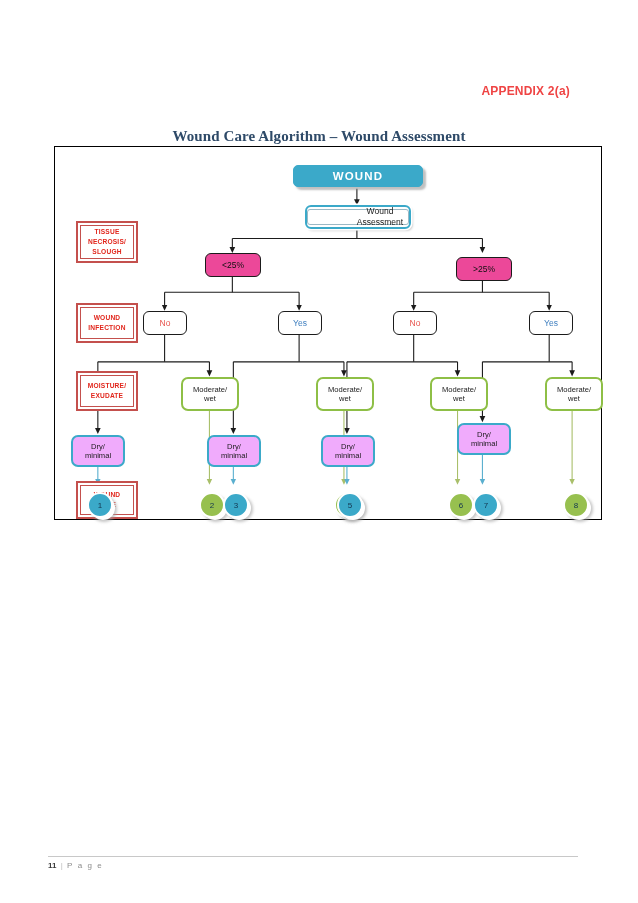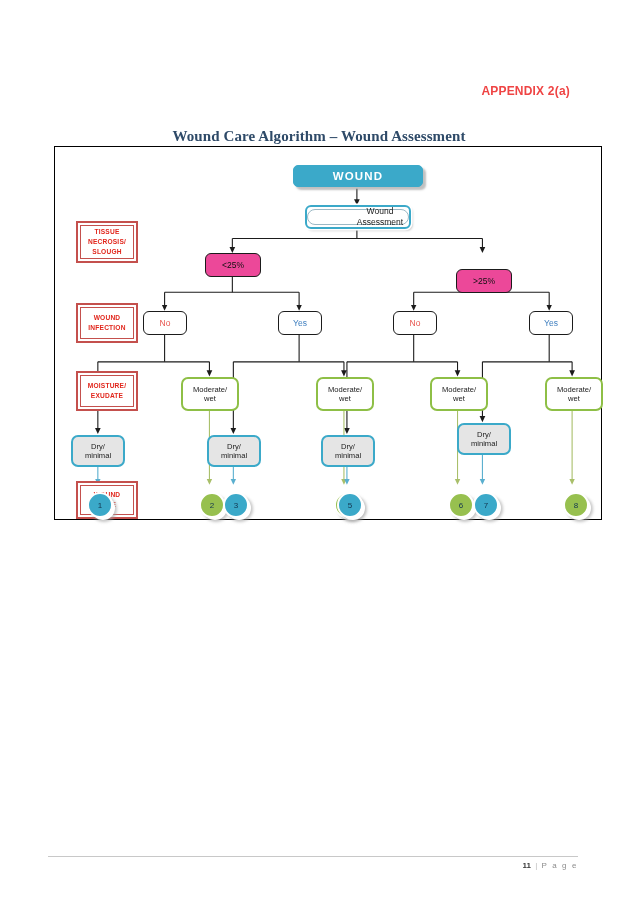--- a/index.html
+++ b/index.html
@@ -88,21 +88,21 @@
   .n-assess {
     background: #ffffff;
     border: 2.2px solid #3ba9c9;
     border-radius: 6px;
     color: #1a1a1a;
     font-size: 8.5px;
     box-shadow: 0 0 0 1.6px #ffffff, 2px 2px 2px rgba(150,150,150,.45);
   }
   .n-assess .inner {
     border: 1px solid #9bb8c4;
-    border-radius: 8px;
+    border-radius: 3px;
     width: calc(100% - 6px);
     height: calc(100% - 6px);
     display: flex;
     align-items: center;
     justify-content: center;
     padding-left: 44px;
   }
   
   .n-pct {
     background: #ec4899;
@@ -124,21 +124,21 @@
   
   .n-mod {
     background: #ffffff;
     border: 2px solid #8ebf46;
     border-radius: 7px;
     color: #1a1a1a;
     font-size: 7.6px;
   }
   
   .n-dry {
-    background: #e5e5e5;
+    background: #f0abfc;
     border: 2px solid #3ba9c9;
     border-radius: 7px;
     color: #1a1a1a;
     font-size: 7.6px;
   }
 
   
   .circle {
     position: absolute;
     width: 22px;
@@ -185,21 +185,20 @@
   
   #footer {
     position: absolute;
     left: 48px;
     top: 856px;
     width: 530px;
     border-top: 1px solid #c8c8c8;
     padding-top: 4px;
     font-size: 8px;
     color: #9a9a9a;
-    text-align: right;
   }
   #footer .pg-num {
     color: #3a3a3a;
     font-weight: bold;
     font-size: 8px;
   }
   #footer .pg-sep { color: #bcbcbc; padding: 0 2px; }
   #footer .pg-word { letter-spacing: 1.6px; color: #8d8d8d; }
 </style>
 </head>
@@ -280,21 +279,21 @@
   </svg>
 
   <div class="node n-wound" style="left:238px; top:18px; width:130px; height:22px;">WOUND</div>
 
   <div class="node n-assess" style="left:250px; top:58px; width:106px; height:24px;">
     <span class="inner">Wound Assessment</span>
   </div>
 
   <div class="node n-pct" style="left:150px; top:106px; width:56px; height:24px;">&lt;25%</div>
 
-  <div class="node n-pct" style="left:401px; top:122px; width:56px; height:24px;">&gt;25%</div>
+  <div class="node n-pct" style="left:401px; top:110px; width:56px; height:24px;">&gt;25%</div>
 
   <div class="node n-yn no" style="left:88px; top:164px; width:44px; height:24px;">No</div>
 
   <div class="node n-yn yes" style="left:223px; top:164px; width:44px; height:24px;">Yes</div>
 
   <div class="node n-yn no" style="left:338px; top:164px; width:44px; height:24px;">No</div>
 
   <div class="node n-yn yes" style="left:474px; top:164px; width:44px; height:24px;">Yes</div>
 
   <div class="node n-mod" style="left:126px; top:230px; width:58px; height:34px; flex-direction:column;">

